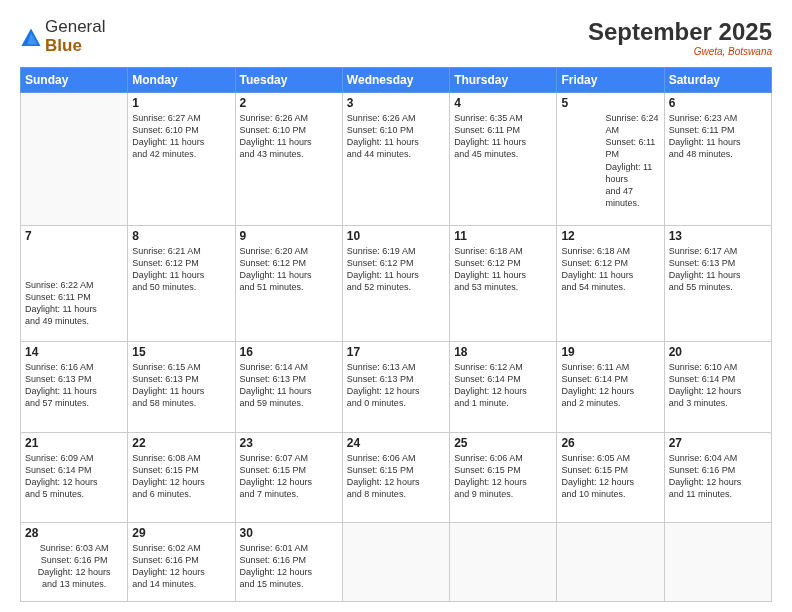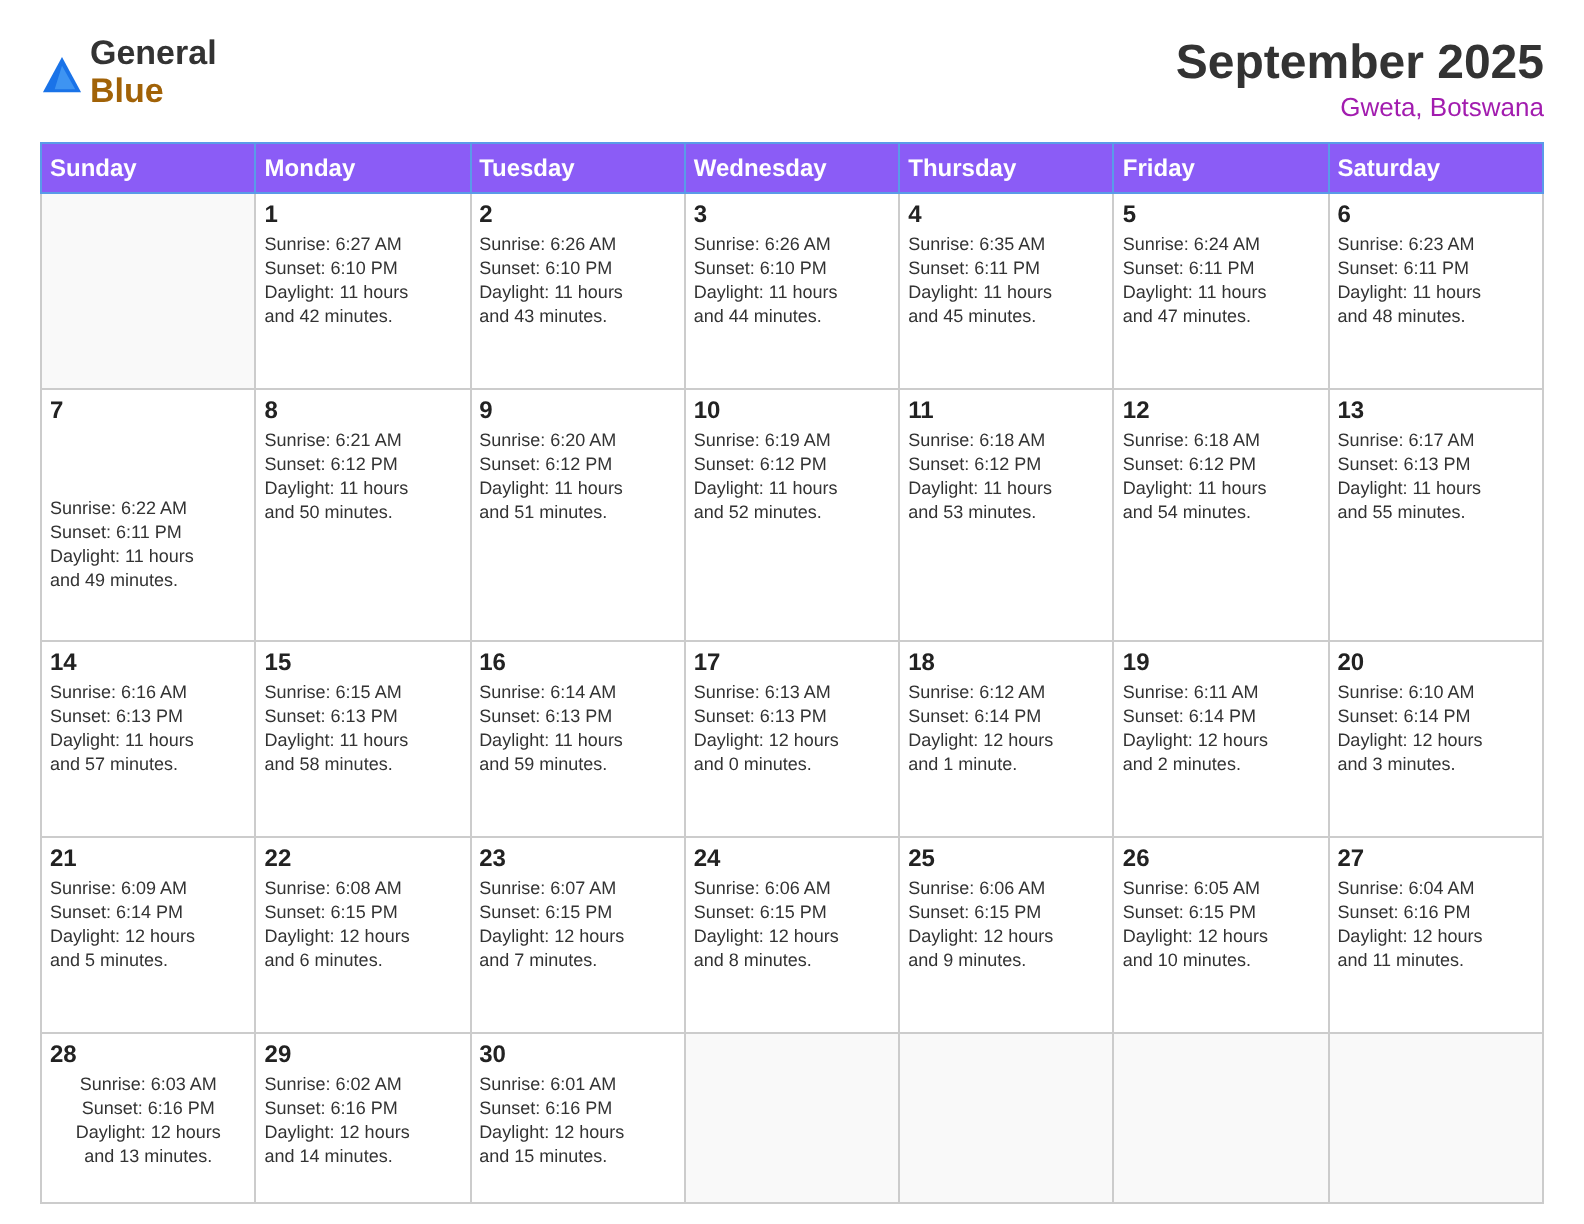--- a/index.html
+++ b/index.html
@@ -27,21 +27,21 @@
       display: flex;
       align-items: center;
     }
     .logo-text {
       display: flex;
       flex-direction: column;
       line-height: 1.1;
     }
     .logo-general {
       font-size: 17px;
-      font-weight: bold;
+      font-weight: normal;
       color: #333;
     }
     .logo-blue {
       font-size: 17px;
       font-weight: bold;
       color: #a16207;
     }
     .logo-icon {
       width: 22px;
       height: 22px;
@@ -50,30 +50,31 @@
     }
     .title-area {
       text-align: right;
     }
     .month-title {
       font-size: 24px;
       font-weight: bold;
       color: #333;
     }
     .location {
-      font-size: 13px;
-      color: #a21caf;
+      font-size: 10px;
+      color: #c2410c;
+      font-style: italic;
     }
     .calendar {
       width: 100%;
       border-collapse: collapse;
       flex: 1;
     }
     .calendar th {
-      background: #8b5cf6;
+      background: #3b82f6;
       color: #fff;
       font-size: 12px;
       font-weight: bold;
       padding: 5px 4px;
       text-align: left;
       border: 1px solid #5a9be8;
       margin-top: 39px;
     }
     .calendar td {
       border: 1px solid #ccc;
@@ -162,21 +163,21 @@
           </td>
           <td>
             <span class="day-num">4</span>
             <div class="cell-info" style="white-space: pre-line;">Sunrise: 6:35 AM
 Sunset: 6:11 PM
 Daylight: 11 hours
 and 45 minutes.</div>
           </td>
           <td>
             <span class="day-num">5</span>
-            <div class="cell-info" style="white-space: pre-line;">Sunrise: 6:24 AM
+            <div class="cell-info" style="white-space: pre-line; margin-left: 44px;">Sunrise: 6:24 AM
 Sunset: 6:11 PM
 Daylight: 11 hours
 and 47 minutes.</div>
           </td>
           <td>
             <span class="day-num">6</span>
             <div class="cell-info" style="white-space: pre-line;">Sunrise: 6:23 AM
 Sunset: 6:11 PM
 Daylight: 11 hours
 and 48 minutes.</div>

